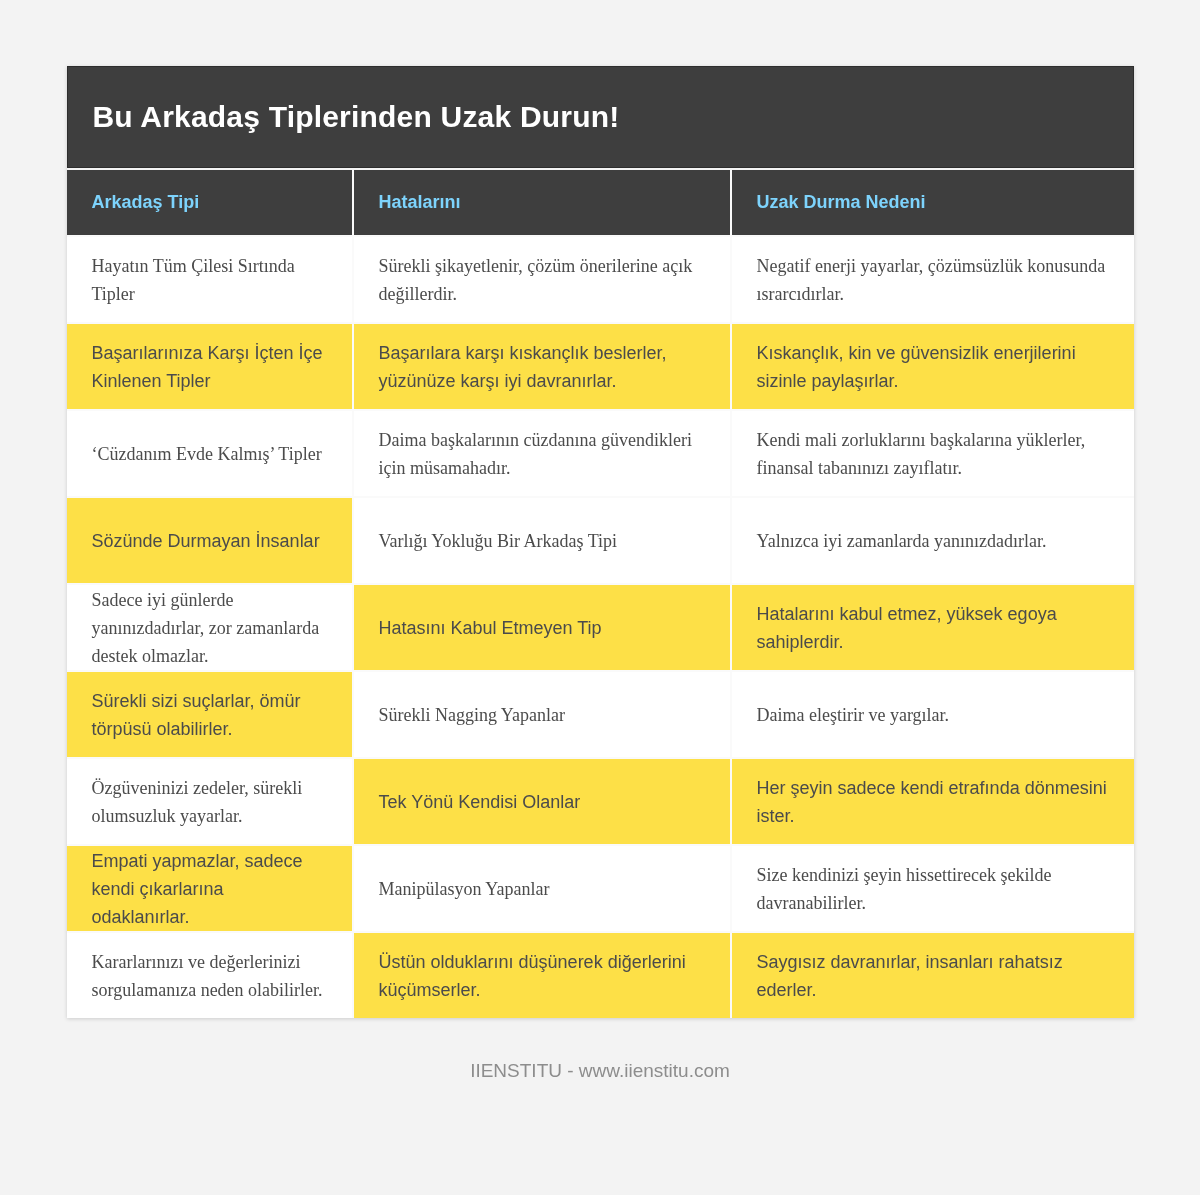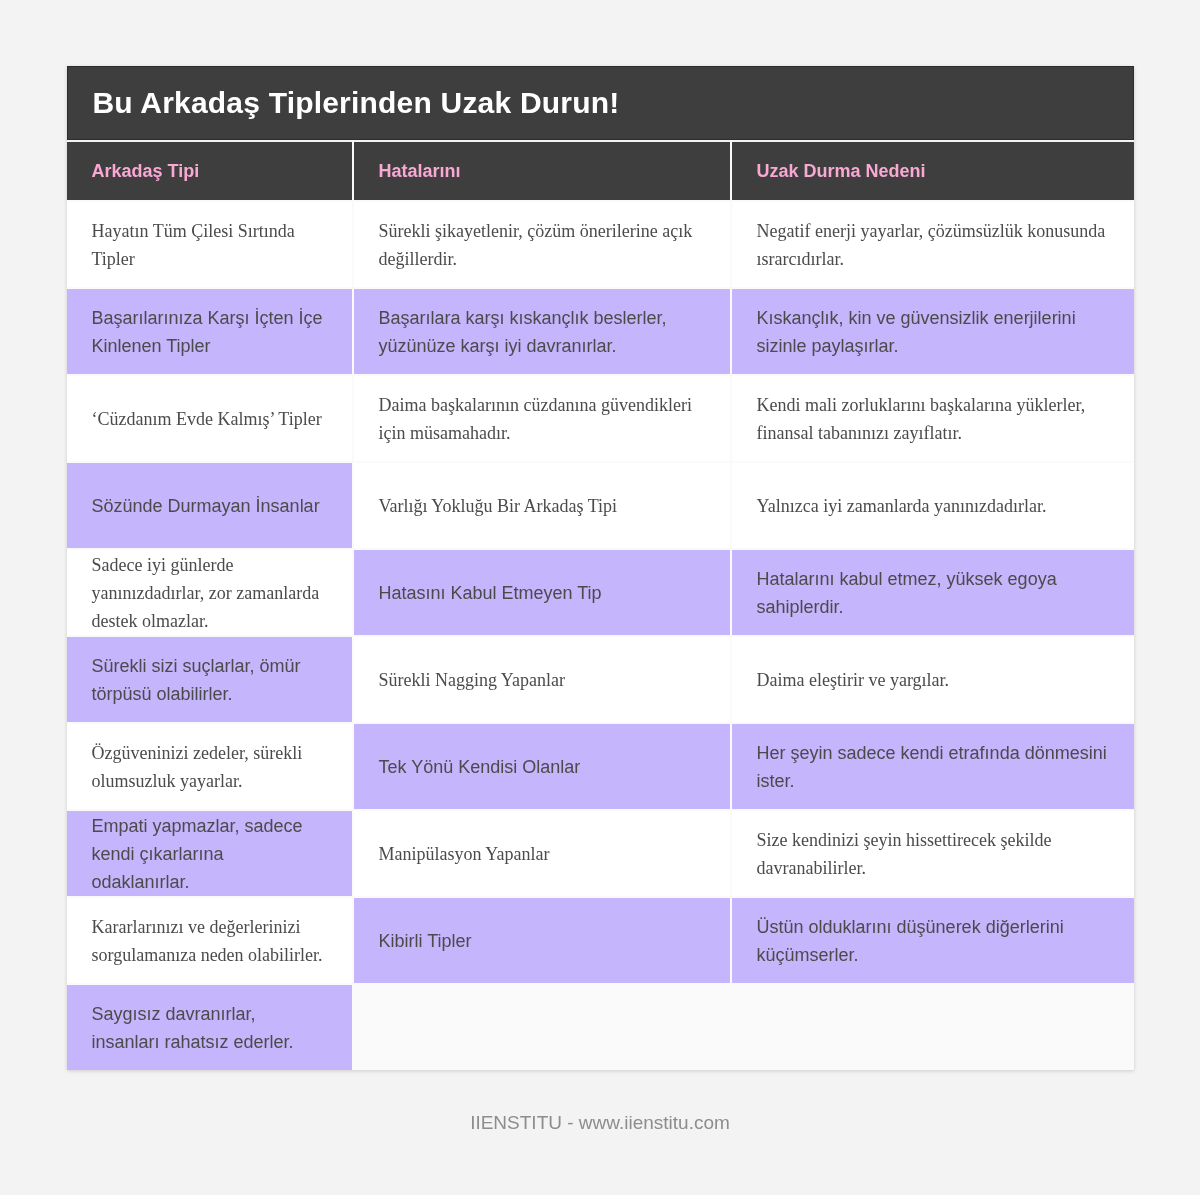--- a/index.html
+++ b/index.html
@@ -12,62 +12,62 @@
   }
   .card {
     width: 1067px;
     margin: 66px auto 0;
     box-shadow: 0 1px 4px rgba(0,0,0,0.16);
   }
   .title-bar {
     background: #3e3e3e;
     border: 1px solid #2d2d2d;
     box-sizing: border-box;
-    height: 74px;
+    height: 102px;
     display: flex;
     align-items: center;
     padding: 0 25px;
     margin-bottom: 2px;
   }
   .title-bar .title-text {
     color: #ffffff;
     font-weight: bold;
     font-size: 30px;
     letter-spacing: 0.2px;
   }
   .grid {
     display: grid;
     grid-template-columns: 285px 376px 402px;
     gap: 2px;
     background: #fafafa;
   }
   .th {
     background: #3e3e3e;
-    color: #f9a8d4;
+    color: #7dd3fc;
     font-weight: bold;
     font-size: 18px;
-    height: 58px;
+    height: 65px;
     display: flex;
     align-items: center;
     padding: 0 25px;
     box-sizing: border-box;
   }
   .td {
     font-size: 18px;
     line-height: 28px;
     color: #4b4b4b;
     height: 85px;
     display: flex;
     align-items: center;
     padding: 6px 25px;
     box-sizing: border-box;
     overflow: hidden;
   }
   .row-white { background: #ffffff; font-family: Liberation Serif, serif; }
-  .row-gray  { background: #c4b5fd; }
+  .row-gray  { background: #fde047; }
   .footer {
     text-align: center;
     margin-top: 42px;
     font-size: 19px;
     color: #8d8d8d;
   }
 </style>
 </head>
 <body>
 
@@ -109,19 +109,18 @@
     <div class="td row-white">Özgüveninizi zedeler, sürekli olumsuzluk yayarlar.</div>
 
     <div class="td row-gray">Tek Yönü Kendisi Olanlar</div>
     <div class="td row-gray">Her şeyin sadece kendi etrafında dönmesini ister.</div>
     <div class="td row-gray">Empati yapmazlar, sadece kendi çıkarlarına odaklanırlar.</div>
 
     <div class="td row-white">Manipülasyon Yapanlar</div>
     <div class="td row-white">Size kendinizi şeyin hissettirecek şekilde davranabilirler.</div>
     <div class="td row-white">Kararlarınızı ve değerlerinizi sorgulamanıza neden olabilirler.</div>
 
-    <div class="td row-gray">Kibirli Tipler</div>
     <div class="td row-gray">Üstün olduklarını düşünerek diğerlerini küçümserler.</div>
     <div class="td row-gray">Saygısız davranırlar, insanları rahatsız ederler.</div>
   </div>
 </div>
 
 <div class="footer">IIENSTITU - www.iienstitu.com</div>
 
 </body></html>

